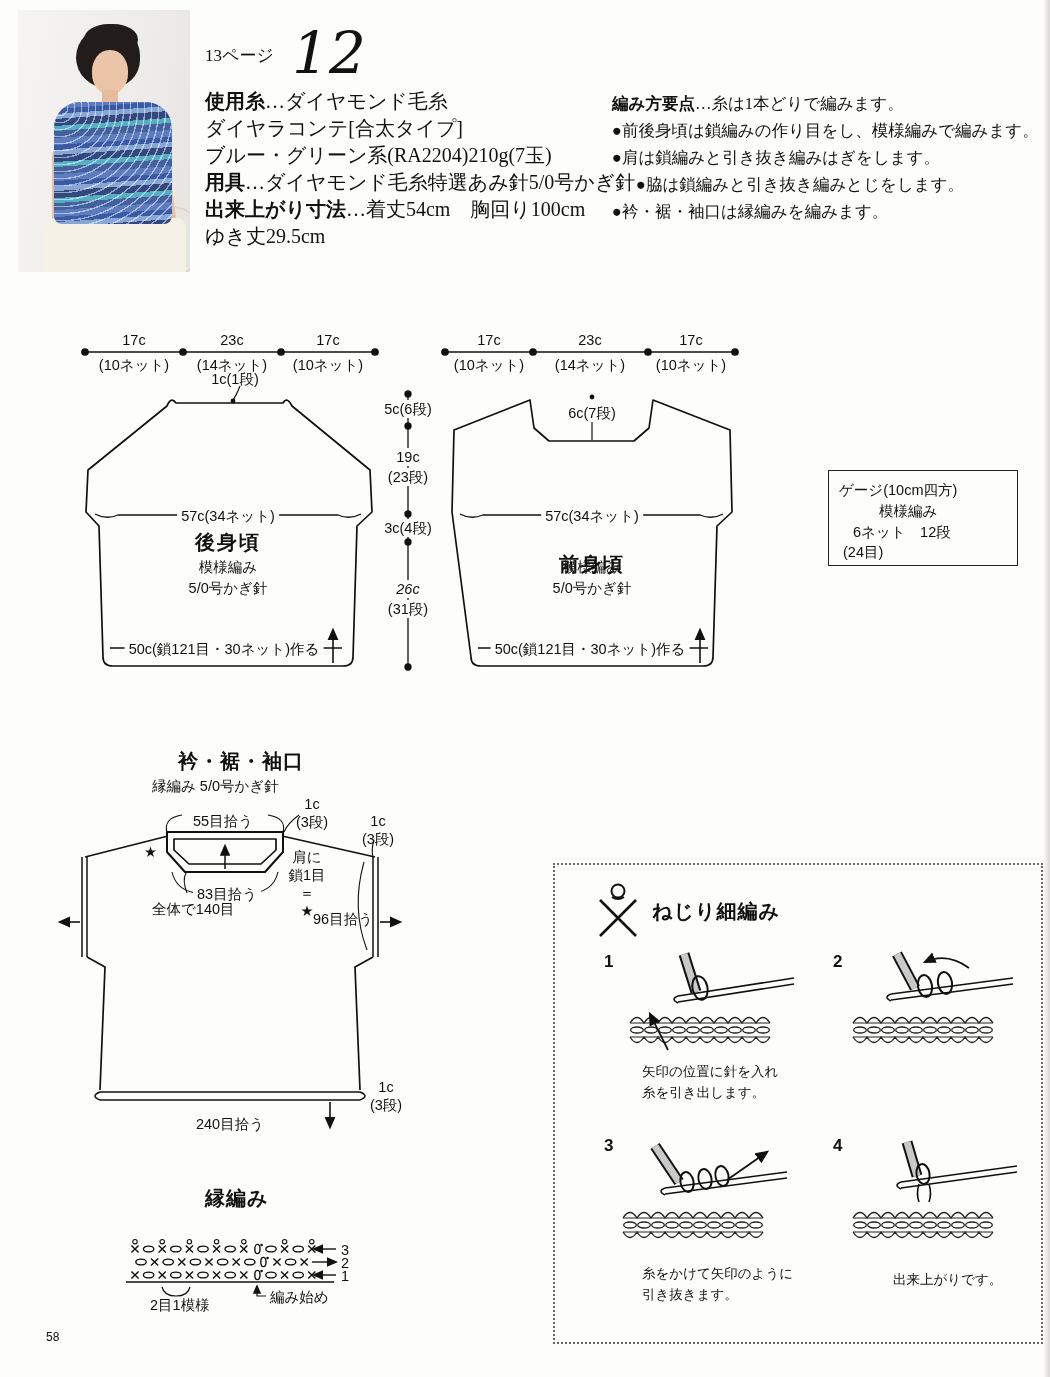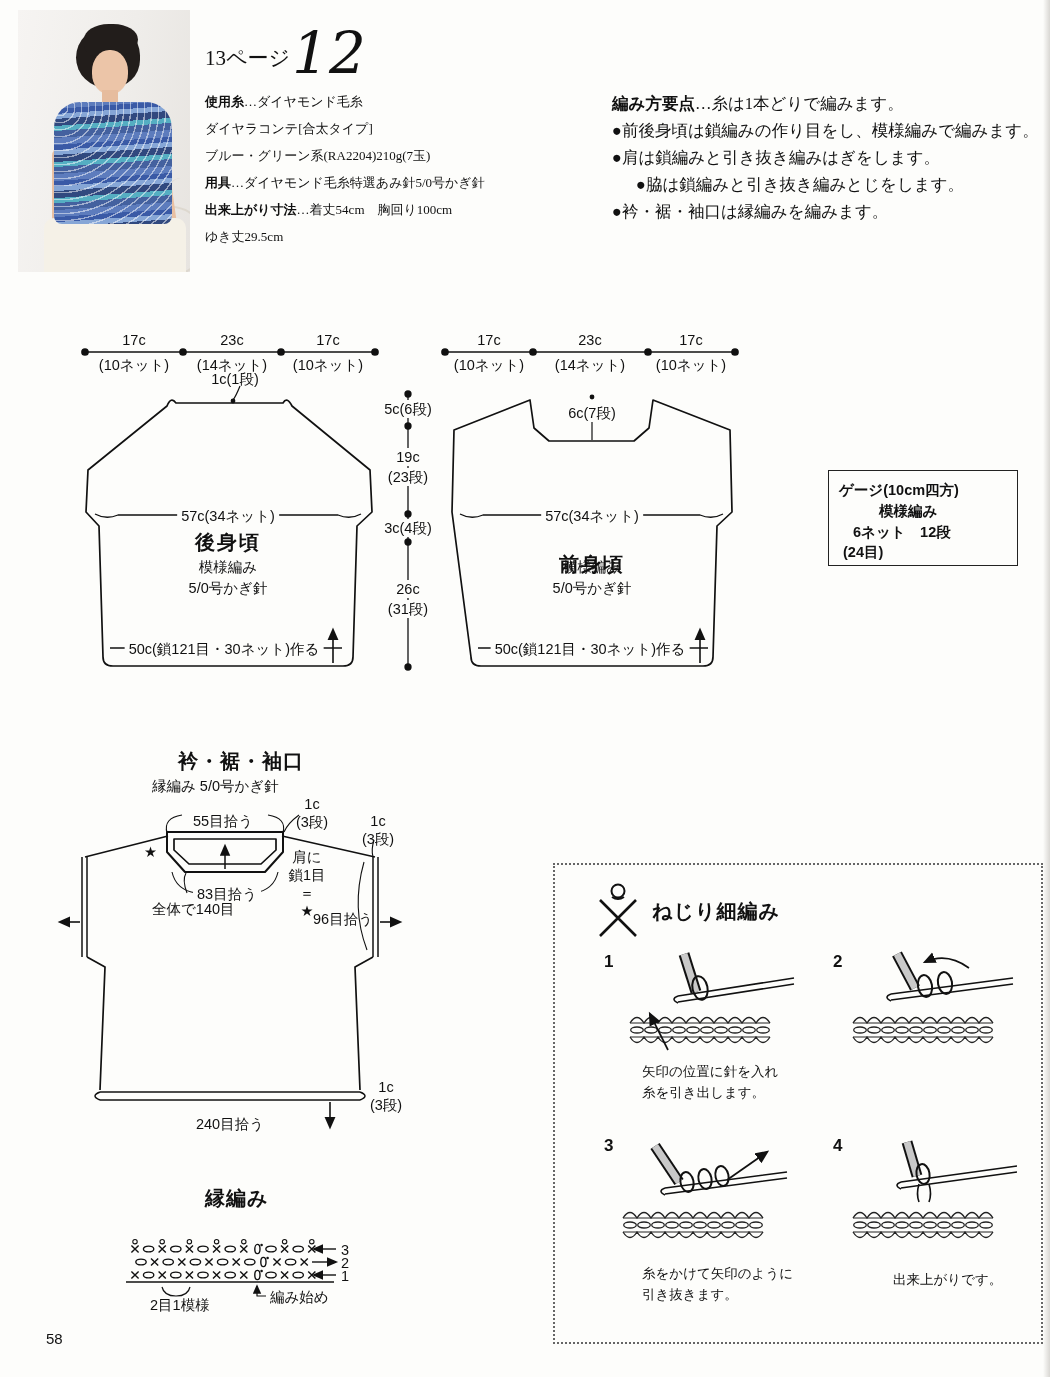--- a/index.html
+++ b/index.html
@@ -6,49 +6,49 @@
   .page{position:relative;width:1050px;height:1377px;background:#fdfdfb;overflow:hidden;
         font-family:"Liberation Sans","DejaVu Sans",sans-serif;color:#111;}
   .page::after{content:'';position:absolute;right:0;top:0;width:7px;height:100%;
         background:linear-gradient(to left,#d9d7d3,rgba(255,255,255,0));z-index:5;}
   svg.overlay{position:absolute;left:0;top:0;z-index:1;}
   .lbl{position:absolute;font-size:14.5px;line-height:1.25;white-space:pre-line;z-index:3;}
   .c{transform:translateX(-50%);text-align:center;}
   .wbg{background:#fdfdfb;padding:0 4px;}
   .big{font-weight:bold;font-size:20px;letter-spacing:2px;}
   .serifline{position:absolute;font-family:"Liberation Serif","DejaVu Serif",serif;
-        font-size:13px;line-height:27px;white-space:nowrap;z-index:3;}
+        font-size:20px;line-height:27px;white-space:nowrap;z-index:3;}
   .serifline b{font-weight:bold;}
   .cap{position:absolute;font-size:13.5px;line-height:1.55;white-space:pre-line;z-index:3;}
   .stepnum{position:absolute;font-weight:bold;font-size:17px;z-index:3;}
-  .gaugebox{position:absolute;border:1.5px solid #222;background:#fdfdfb;z-index:2;font-weight:bold;}
+  .gaugebox{position:absolute;border:1.5px solid #222;background:#fdfdfb;z-index:2;}
   .dotbox{position:absolute;border:2px dotted #666;z-index:0;}
   
   .photo{position:absolute;left:18px;top:10px;width:172px;height:262px;overflow:hidden;
          background:linear-gradient(100deg,#f6f4f2 0%,#efedea 55%,#e7e4e0 100%);z-index:2;}
   .photo .hair{position:absolute;left:58px;top:16px;width:64px;height:62px;background:#221d1b;
          border-radius:52% 48% 46% 50%;}
   .photo .face{position:absolute;left:74px;top:40px;width:36px;height:44px;background:#ecc5a8;
          border-radius:48% 48% 46% 46%;}
   .photo .fringe{position:absolute;left:66px;top:14px;width:54px;height:34px;background:#221d1b;
          border-radius:50% 50% 60% 40%;}
   .photo .neck{position:absolute;left:84px;top:80px;width:16px;height:18px;background:#e6bc9e;}
   .photo .top{position:absolute;left:36px;top:92px;width:118px;height:122px;border-radius:26px 26px 8px 8px;
          background:
            repeating-radial-gradient(circle at 6px 6px, rgba(255,255,255,.5) 0 1.4px, rgba(255,255,255,0) 1.4px 7px),
            repeating-linear-gradient(176deg,#5d7cbd 0 7px,#3a5aa6 7px 12px,#86a6d6 12px 17px,#31497f 17px 24px,#55aec2 24px 29px,#44619f 29px 36px);}
   .photo .armL{position:absolute;left:34px;top:138px;width:15px;height:84px;background:#e9c0a2;border-radius:8px;}
   .photo .armR{position:absolute;left:138px;top:134px;width:16px;height:90px;background:#e9c0a2;border-radius:8px;transform:rotate(-8deg);}
   .photo .skirt{position:absolute;left:26px;top:208px;width:142px;height:54px;background:#f5f1e7;border-radius:10px 10px 0 0;}
   .photo .chair{position:absolute;left:118px;top:196px;width:66px;height:66px;border:2.5px solid #ddd8cf;border-radius:50%;}
   .photo .chair2{position:absolute;left:146px;top:168px;width:40px;height:60px;border-left:2.5px solid #ddd8cf;border-radius:40% 0 0 40%;}
-  .hdr-ref{position:absolute;font-family:"Liberation Serif","DejaVu Serif",serif;font-size:21px;z-index:3;}
+  .hdr-ref{position:absolute;font-family:"Liberation Serif","DejaVu Serif",serif;font-size:17px;z-index:3;}
   .hdr-num{position:absolute;font-family:"DejaVu Serif","Liberation Serif",serif;font-style:italic;
            font-size:58px;line-height:1;z-index:3;}
-  .pageno{position:absolute;font-size:15px;z-index:3;}
+  .pageno{position:absolute;font-size:12px;z-index:3;}
   .ttl{position:absolute;font-weight:bold;font-size:20px;letter-spacing:1px;z-index:3;}
   .sub{position:absolute;font-size:14.5px;z-index:3;}
 </style>
 </head>
 <body>
 
 <div class="page">
 
   <div class="photo">
     <div class="hair"></div>
@@ -300,21 +300,21 @@
   <div class="lbl c wbg" style="left:592px;top:507px;">57c(34ネット)</div>
   <div class="lbl c big" style="left:592px;top:530px;margin-top:22px;">前身頃</div>
   <div class="lbl c" style="left:592px;top:558px;">模様編み</div>
   <div class="lbl c" style="left:592px;top:579px;">5/0号かぎ針</div>
   <div class="lbl c wbg" style="left:590px;top:640px;">50c(鎖121目・30ネット)作る</div>
 
   <div class="lbl c wbg" style="left:408px;top:400px;">5c(6段)</div>
   <div class="lbl c wbg" style="left:408px;top:448px;">19c</div>
   <div class="lbl c wbg" style="left:408px;top:468px;">(23段)</div>
   <div class="lbl c wbg" style="left:408px;top:519px;">3c(4段)</div>
-  <div class="lbl c wbg" style="left:408px;top:580px;">26c</div>
+  <div class="lbl c wbg" style="left:408px;top:580px;font-style:italic;">26c</div>
   <div class="lbl c wbg" style="left:408px;top:600px;">(31段)</div>
 
   <div class="gaugebox" style="left:828px;top:470px;width:188px;height:94px;">
     <div class="lbl" style="left:10px;top:10px;">ゲージ(10cm四方)</div>
     <div class="lbl" style="left:50px;top:31px;">模様編み</div>
     <div class="lbl" style="left:24px;top:52px;">6ネット　12段</div>
     <div class="lbl" style="left:14px;top:72px;">(24目)</div>
   </div>
 
   <div class="ttl" style="left:178px;top:748px;">衿・裾・袖口</div>

